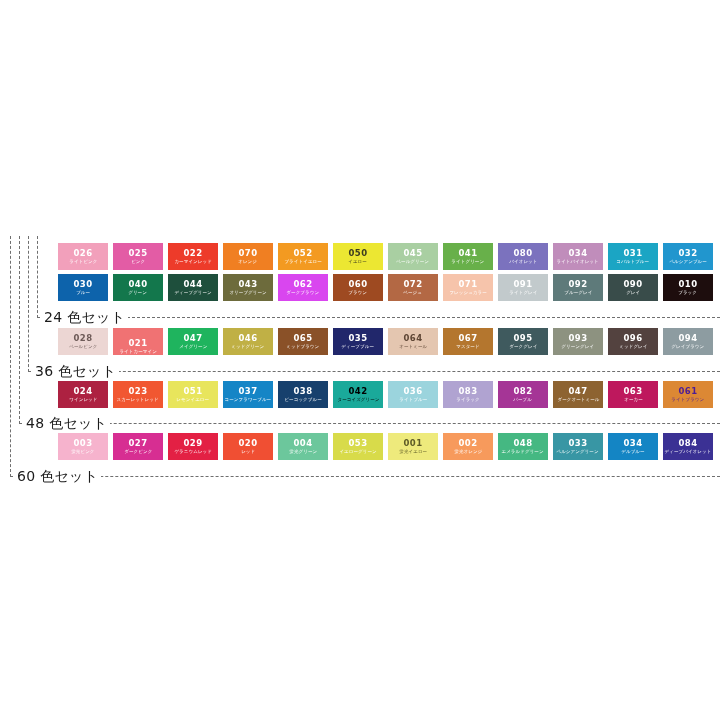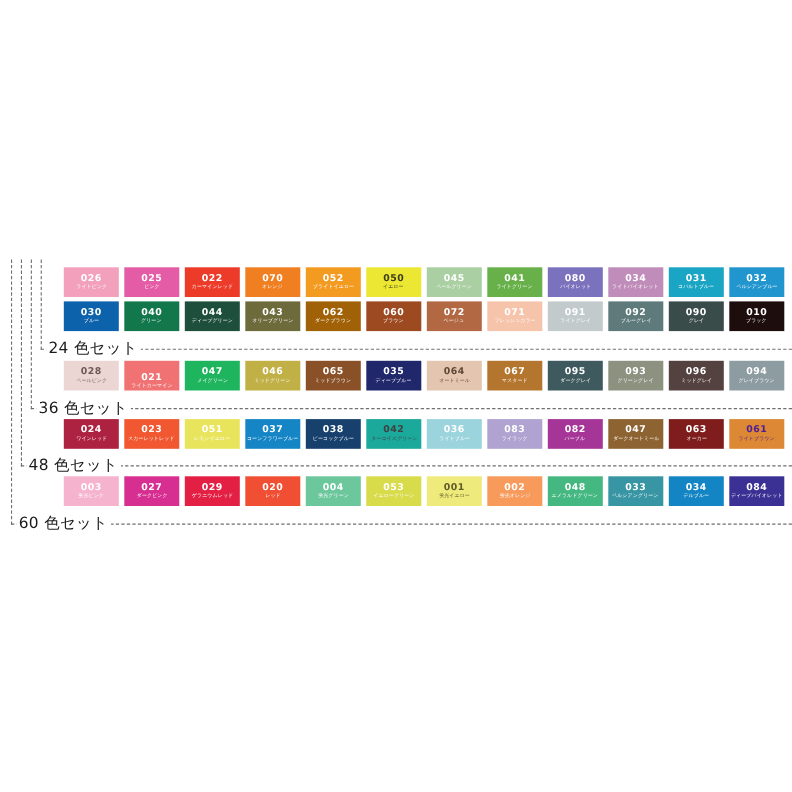--- a/index.html
+++ b/index.html
@@ -155,21 +155,21 @@
         <div class="sw-name">グリーン</div>
       </div>
       <div class="swatch" style="background: rgb(30, 79, 60); color: rgb(255, 255, 255);">
         <div class="sw-code">044</div>
         <div class="sw-name">ディープグリーン</div>
       </div>
       <div class="swatch" style="background: rgb(109, 107, 60); color: rgb(255, 255, 255);">
         <div class="sw-code">043</div>
         <div class="sw-name">オリーブグリーン</div>
       </div>
-      <div class="swatch" style="background: #a16207; color: rgb(255, 255, 255);">
+      <div class="swatch" style="background: #d946ef; color: rgb(255, 255, 255);">
         <div class="sw-code">062</div>
         <div class="sw-name">ダークブラウン</div>
       </div>
       <div class="swatch" style="background: rgb(158, 74, 33); color: rgb(255, 255, 255);">
         <div class="sw-code">060</div>
         <div class="sw-name">ブラウン</div>
       </div>
       <div class="swatch" style="background: rgb(179, 104, 68); color: rgb(255, 255, 255);">
         <div class="sw-code">072</div>
         <div class="sw-name">ベージュ</div>
@@ -259,41 +259,41 @@
         <div class="sw-name">レモンイエロー</div>
       </div>
       <div class="swatch" style="background: rgb(21, 133, 198); color: rgb(255, 255, 255);">
         <div class="sw-code">037</div>
         <div class="sw-name">コーンフラワーブルー</div>
       </div>
       <div class="swatch" style="background: rgb(23, 64, 109); color: rgb(255, 255, 255);">
         <div class="sw-code">038</div>
         <div class="sw-name">ピーコックブルー</div>
       </div>
-      <div class="swatch" style="background: rgb(26, 169, 154); color: #404040;">
+      <div class="swatch" style="background: rgb(26, 169, 154); color: #000000;">
         <div class="sw-code">042</div>
         <div class="sw-name">ターコイズグリーン</div>
       </div>
       <div class="swatch" style="background: rgb(155, 212, 221); color: rgb(255, 255, 255);">
         <div class="sw-code">036</div>
         <div class="sw-name">ライトブルー</div>
       </div>
       <div class="swatch" style="background: rgb(176, 163, 209); color: rgb(255, 255, 255);">
         <div class="sw-code">083</div>
         <div class="sw-name">ライラック</div>
       </div>
       <div class="swatch" style="background: rgb(165, 53, 150); color: rgb(255, 255, 255);">
         <div class="sw-code">082</div>
         <div class="sw-name">パープル</div>
       </div>
       <div class="swatch" style="background: rgb(141, 99, 49); color: rgb(255, 255, 255);">
         <div class="sw-code">047</div>
         <div class="sw-name">ダークオートミール</div>
       </div>
-      <div class="swatch" style="background: #7f1d1d; color: rgb(255, 255, 255);">
+      <div class="swatch" style="background: #be185d; color: rgb(255, 255, 255);">
         <div class="sw-code">063</div>
         <div class="sw-name">オーカー</div>
       </div>
       <div class="swatch" style="background: rgb(220, 136, 52); color: #4c1d95;">
         <div class="sw-code">061</div>
         <div class="sw-name">ライトブラウン</div>
       </div>
     </div>
   <div class="row r5">
       <div class="swatch" style="background: rgb(246, 179, 205); color: rgb(255, 255, 255);">

